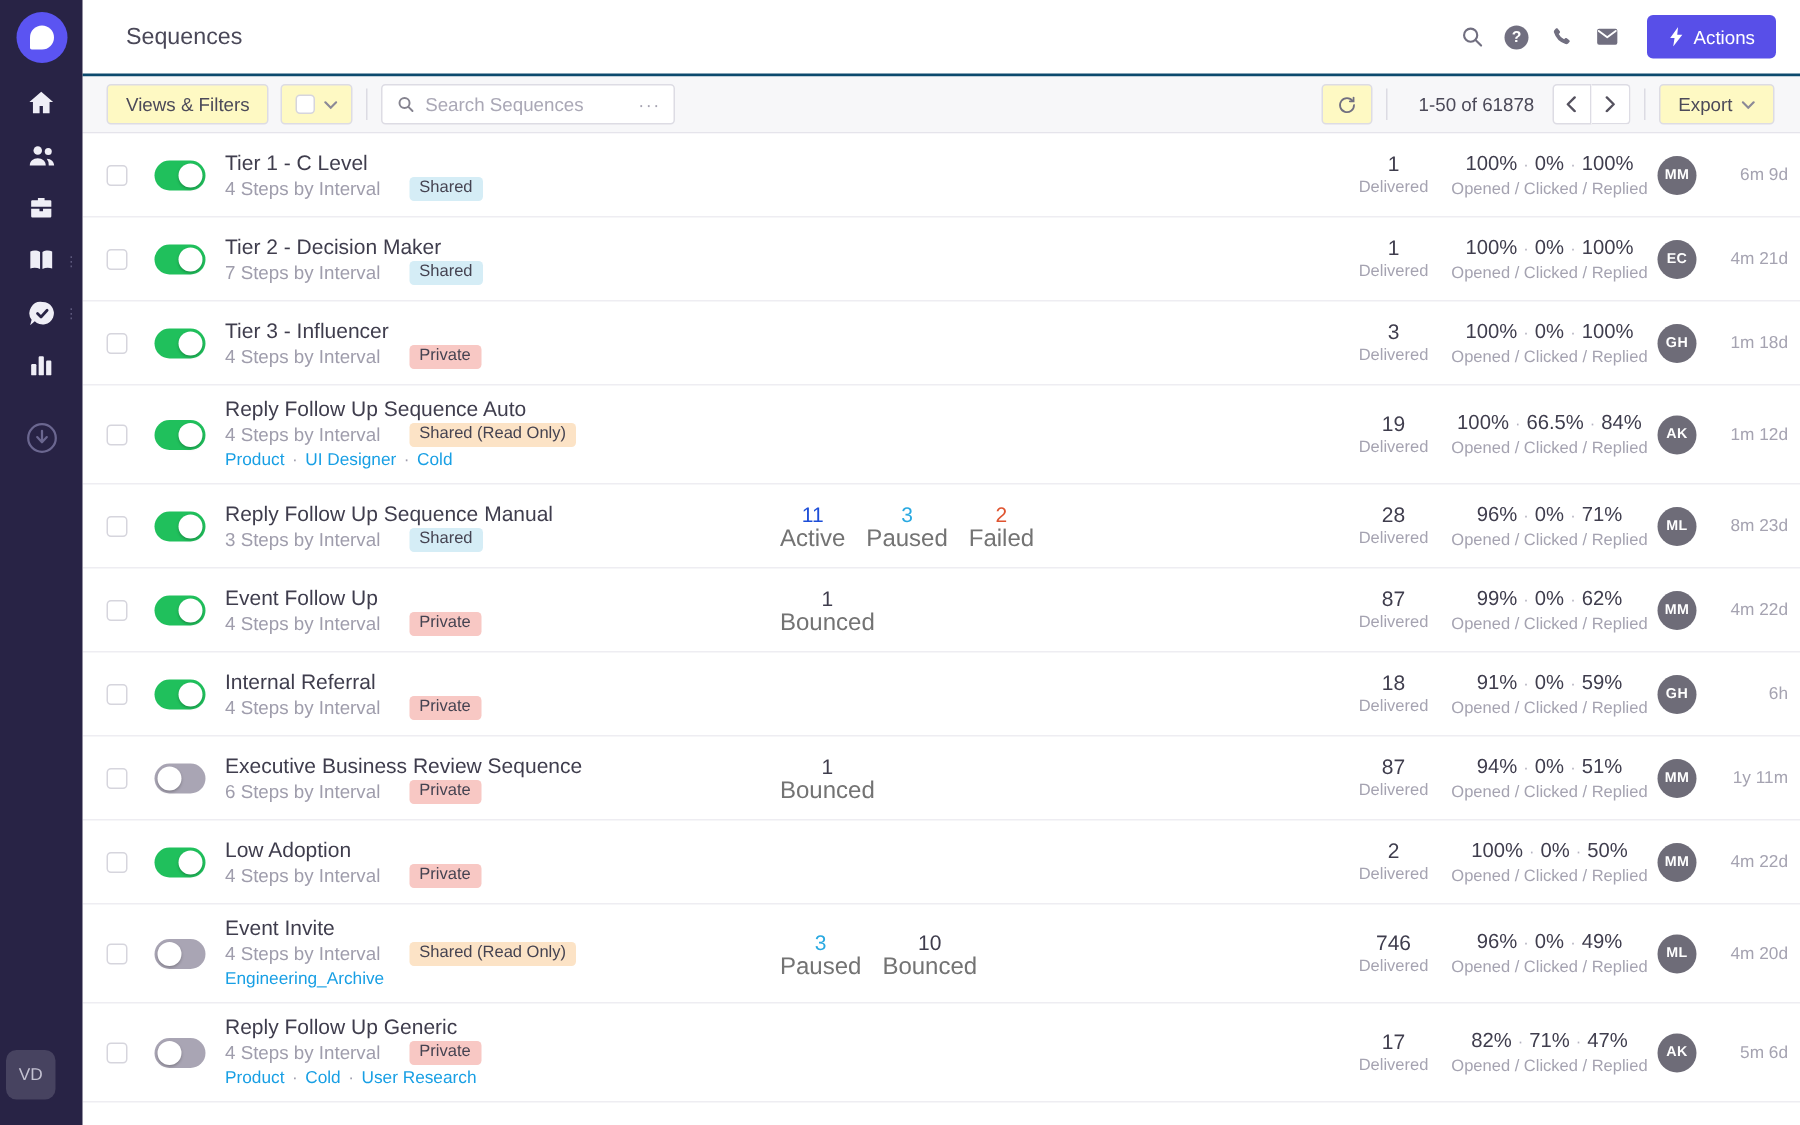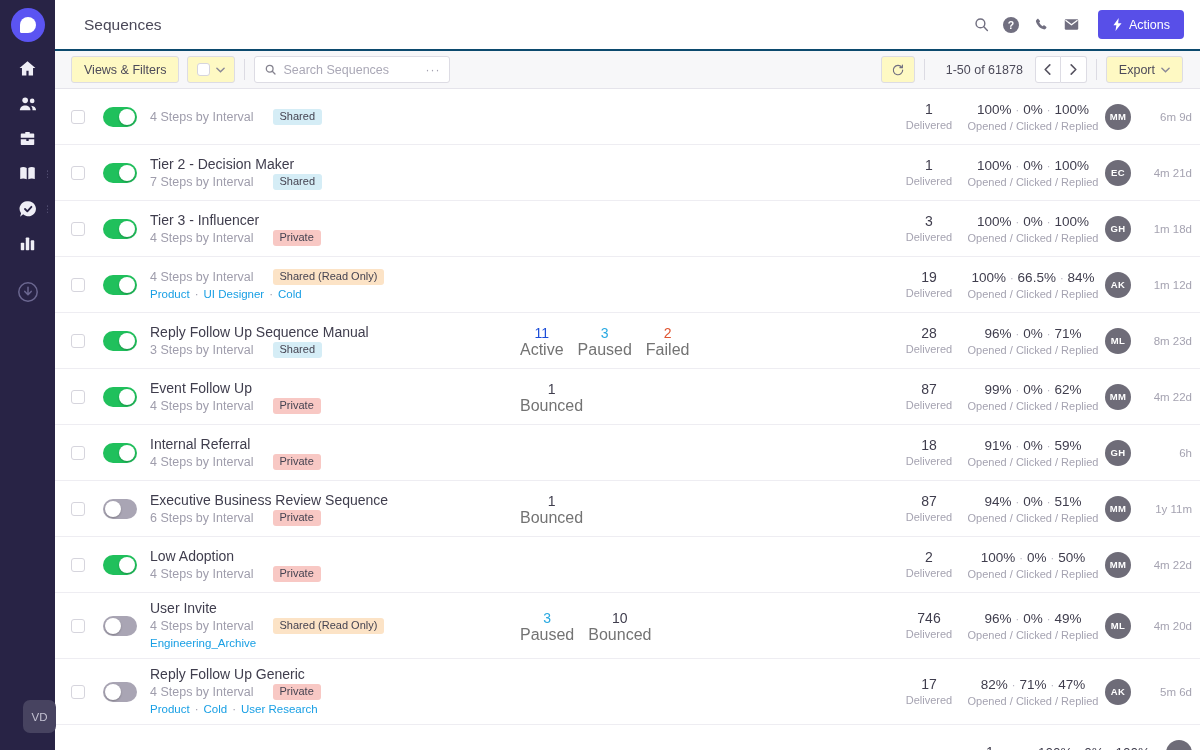--- a/index.html
+++ b/index.html
@@ -10,21 +10,21 @@
   
   .sidebar { width:55px; background:#282345; flex:none; display:flex; flex-direction:column; align-items:center; position:relative; }
   .logo { width:34px; height:34px; border-radius:50%; background:#5b54f2; margin-top:8px; position:relative; cursor:pointer; flex:none; }
   .logo::after { content:""; position:absolute; left:9px; top:9px; width:16px; height:16px; background:#fff; border-radius:55% 55% 55% 8%; }
   .nav { margin-top:9px; display:flex; flex-direction:column; }
   .navitem { width:55px; height:35px; display:flex; align-items:center; justify-content:center; position:relative; cursor:pointer; }
   .navitem svg { fill:#efeef6; }
   .kebab { position:absolute; right:3px; top:50%; transform:translateY(-50%); color:#615d80; font-size:9px; line-height:8px; cursor:pointer; }
   .navitem.dim { margin-top:13px; }
   .navitem.dim svg { fill:none; stroke:#6b6790; }
-  .useravatar { position:absolute; bottom:17px; left:23px; width:33px; height:33px; border-radius:7px; background:#474360; color:#c4c2d2; font-size:11.5px; display:flex; align-items:center; justify-content:center; cursor:pointer; }
+  .useravatar { position:absolute; bottom:17px; left:4px; width:33px; height:33px; border-radius:7px; background:#474360; color:#c4c2d2; font-size:11.5px; display:flex; align-items:center; justify-content:center; cursor:pointer; }
 
   
   .main { flex:1; display:flex; flex-direction:column; min-width:0; }
 
   header { height:51px; flex:none; border-bottom:2px solid #0c4a6e; display:flex; align-items:center; background:#fff; padding:0 16px 0 29px; }
   h1 { font-size:15.5px; font-weight:400; color:#4a4858; }
   .hspacer { flex:1; }
   .hicon { width:30px; height:30px; display:flex; align-items:center; justify-content:center; cursor:pointer; }
   .helpcircle { width:16px; height:16px; border-radius:50%; background:#716f80; color:#fff; font-size:10.5px; font-weight:700; display:flex; align-items:center; justify-content:center; }
   .actions-btn { height:29px; margin-left:12px; background:#584fe8; color:#fff; border:none; border-radius:4px; font-size:12.5px; font-family:inherit; padding:0 14px; display:flex; align-items:center; gap:6px; cursor:pointer; }
@@ -218,20 +218,21 @@
       </button>
     </div>
 
     <div class="table">
         <div class="row">
           <span class="cb"></span>
           <span class="toggle on">
             <span class="knob"></span>
           </span>
           <div class="nameblock">
+            <div class="name">Tier 1 - C Level</div>
             <div class="sub">
               <span class="steps">4 Steps by Interval</span>
               <span class="badge shared">Shared</span>
             </div>
           </div>
           <div class="midstats"></div>
           <div class="spacer"></div>
           <div class="delivered">
             <div class="dnum">1</div>
             <div class="dlbl">Delivered</div>
@@ -292,20 +293,21 @@
           </div>
           <div class="avatar">GH</div>
           <div class="time">1m 18d</div>
         </div>
         <div class="row">
           <span class="cb"></span>
           <span class="toggle on">
             <span class="knob"></span>
           </span>
           <div class="nameblock">
+            <div class="name">Reply Follow Up Sequence Auto</div>
             <div class="sub">
               <span class="steps">4 Steps by Interval</span>
               <span class="badge readonly">Shared (Read Only)</span>
             </div>
             <div class="tags"><span class="tag">Product</span><span class="tagsep">·</span><span class="tag">UI Designer</span><span class="tagsep">·</span><span class="tag">Cold</span></div>
           </div>
           <div class="midstats"></div>
           <div class="spacer"></div>
           <div class="delivered">
             <div class="dnum">19</div>
@@ -465,21 +467,21 @@
           </div>
           <div class="avatar">MM</div>
           <div class="time">4m 22d</div>
         </div>
         <div class="row">
           <span class="cb"></span>
           <span class="toggle off">
             <span class="knob"></span>
           </span>
           <div class="nameblock">
-            <div class="name">User Invite</div>
+            <div class="name">Event Invite</div>
             <div class="sub">
               <span class="steps">4 Steps by Interval</span>
               <span class="badge readonly">Shared (Read Only)</span>
             </div>
             <div class="tags"><span class="tag">Engineering_Archive</span></div>
           </div>
           <div class="midstats">
             <div class="stat">
               <div class="statnum c-blue">3</div>
               <div class="statlbl">Paused</div>

